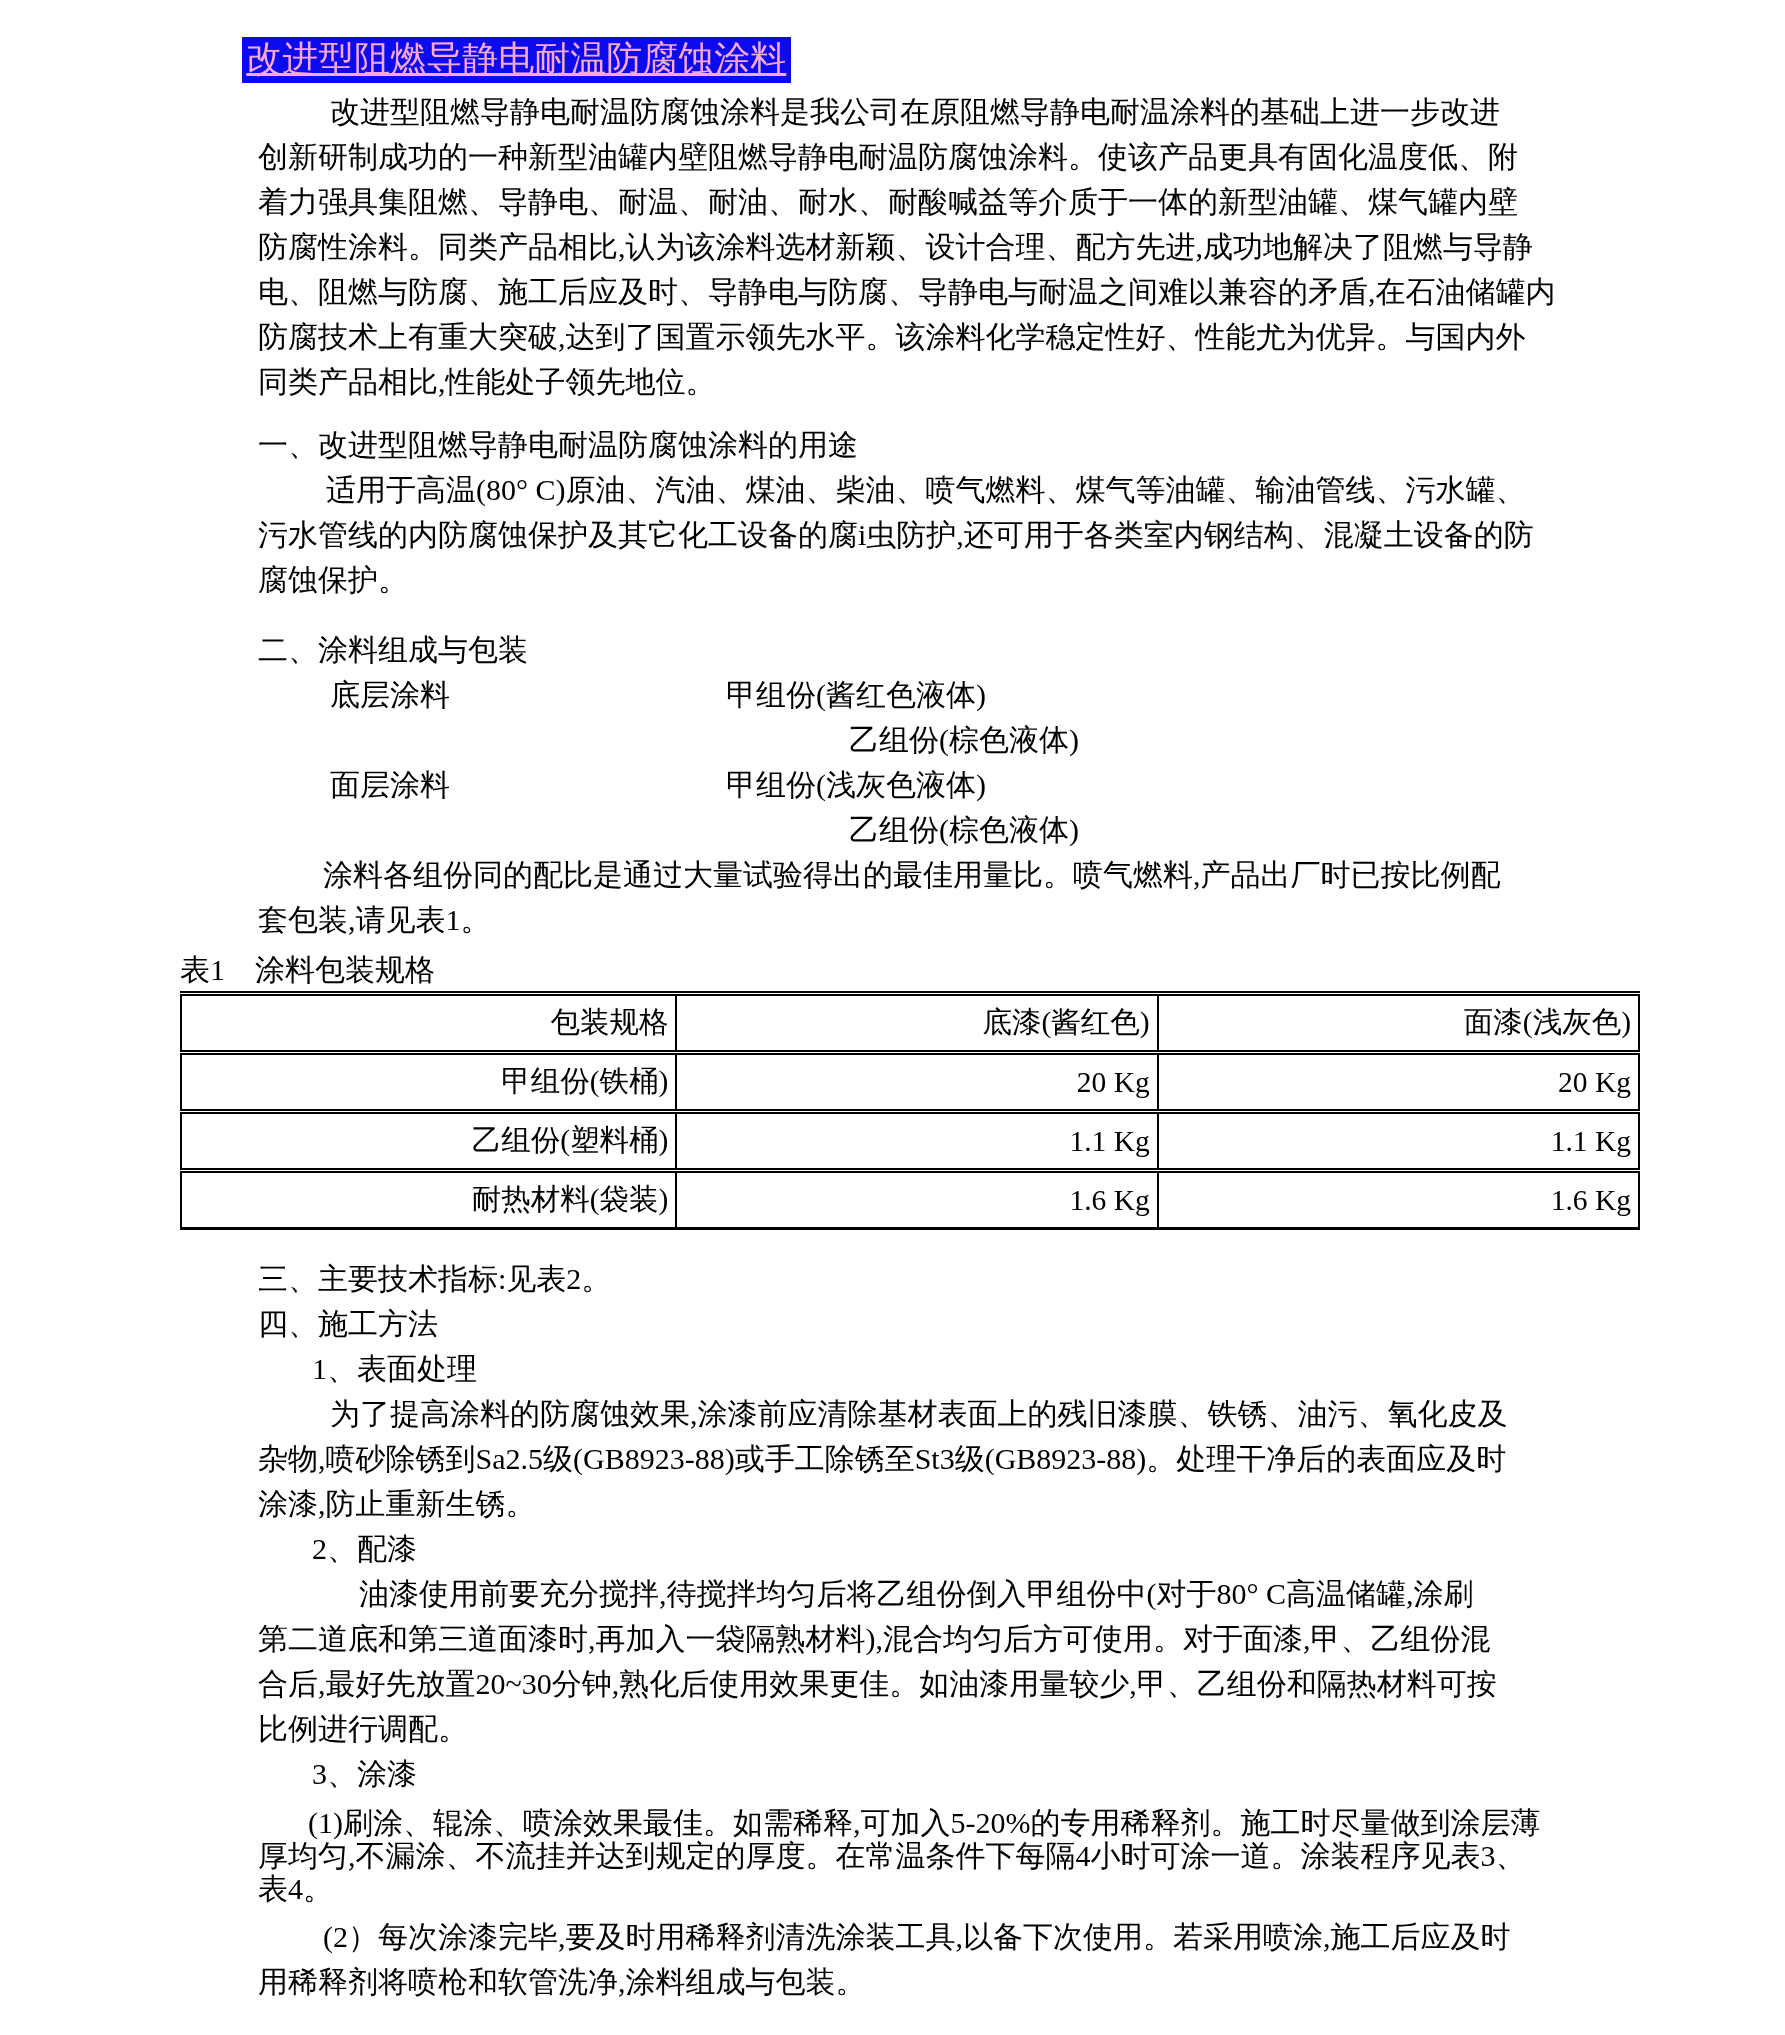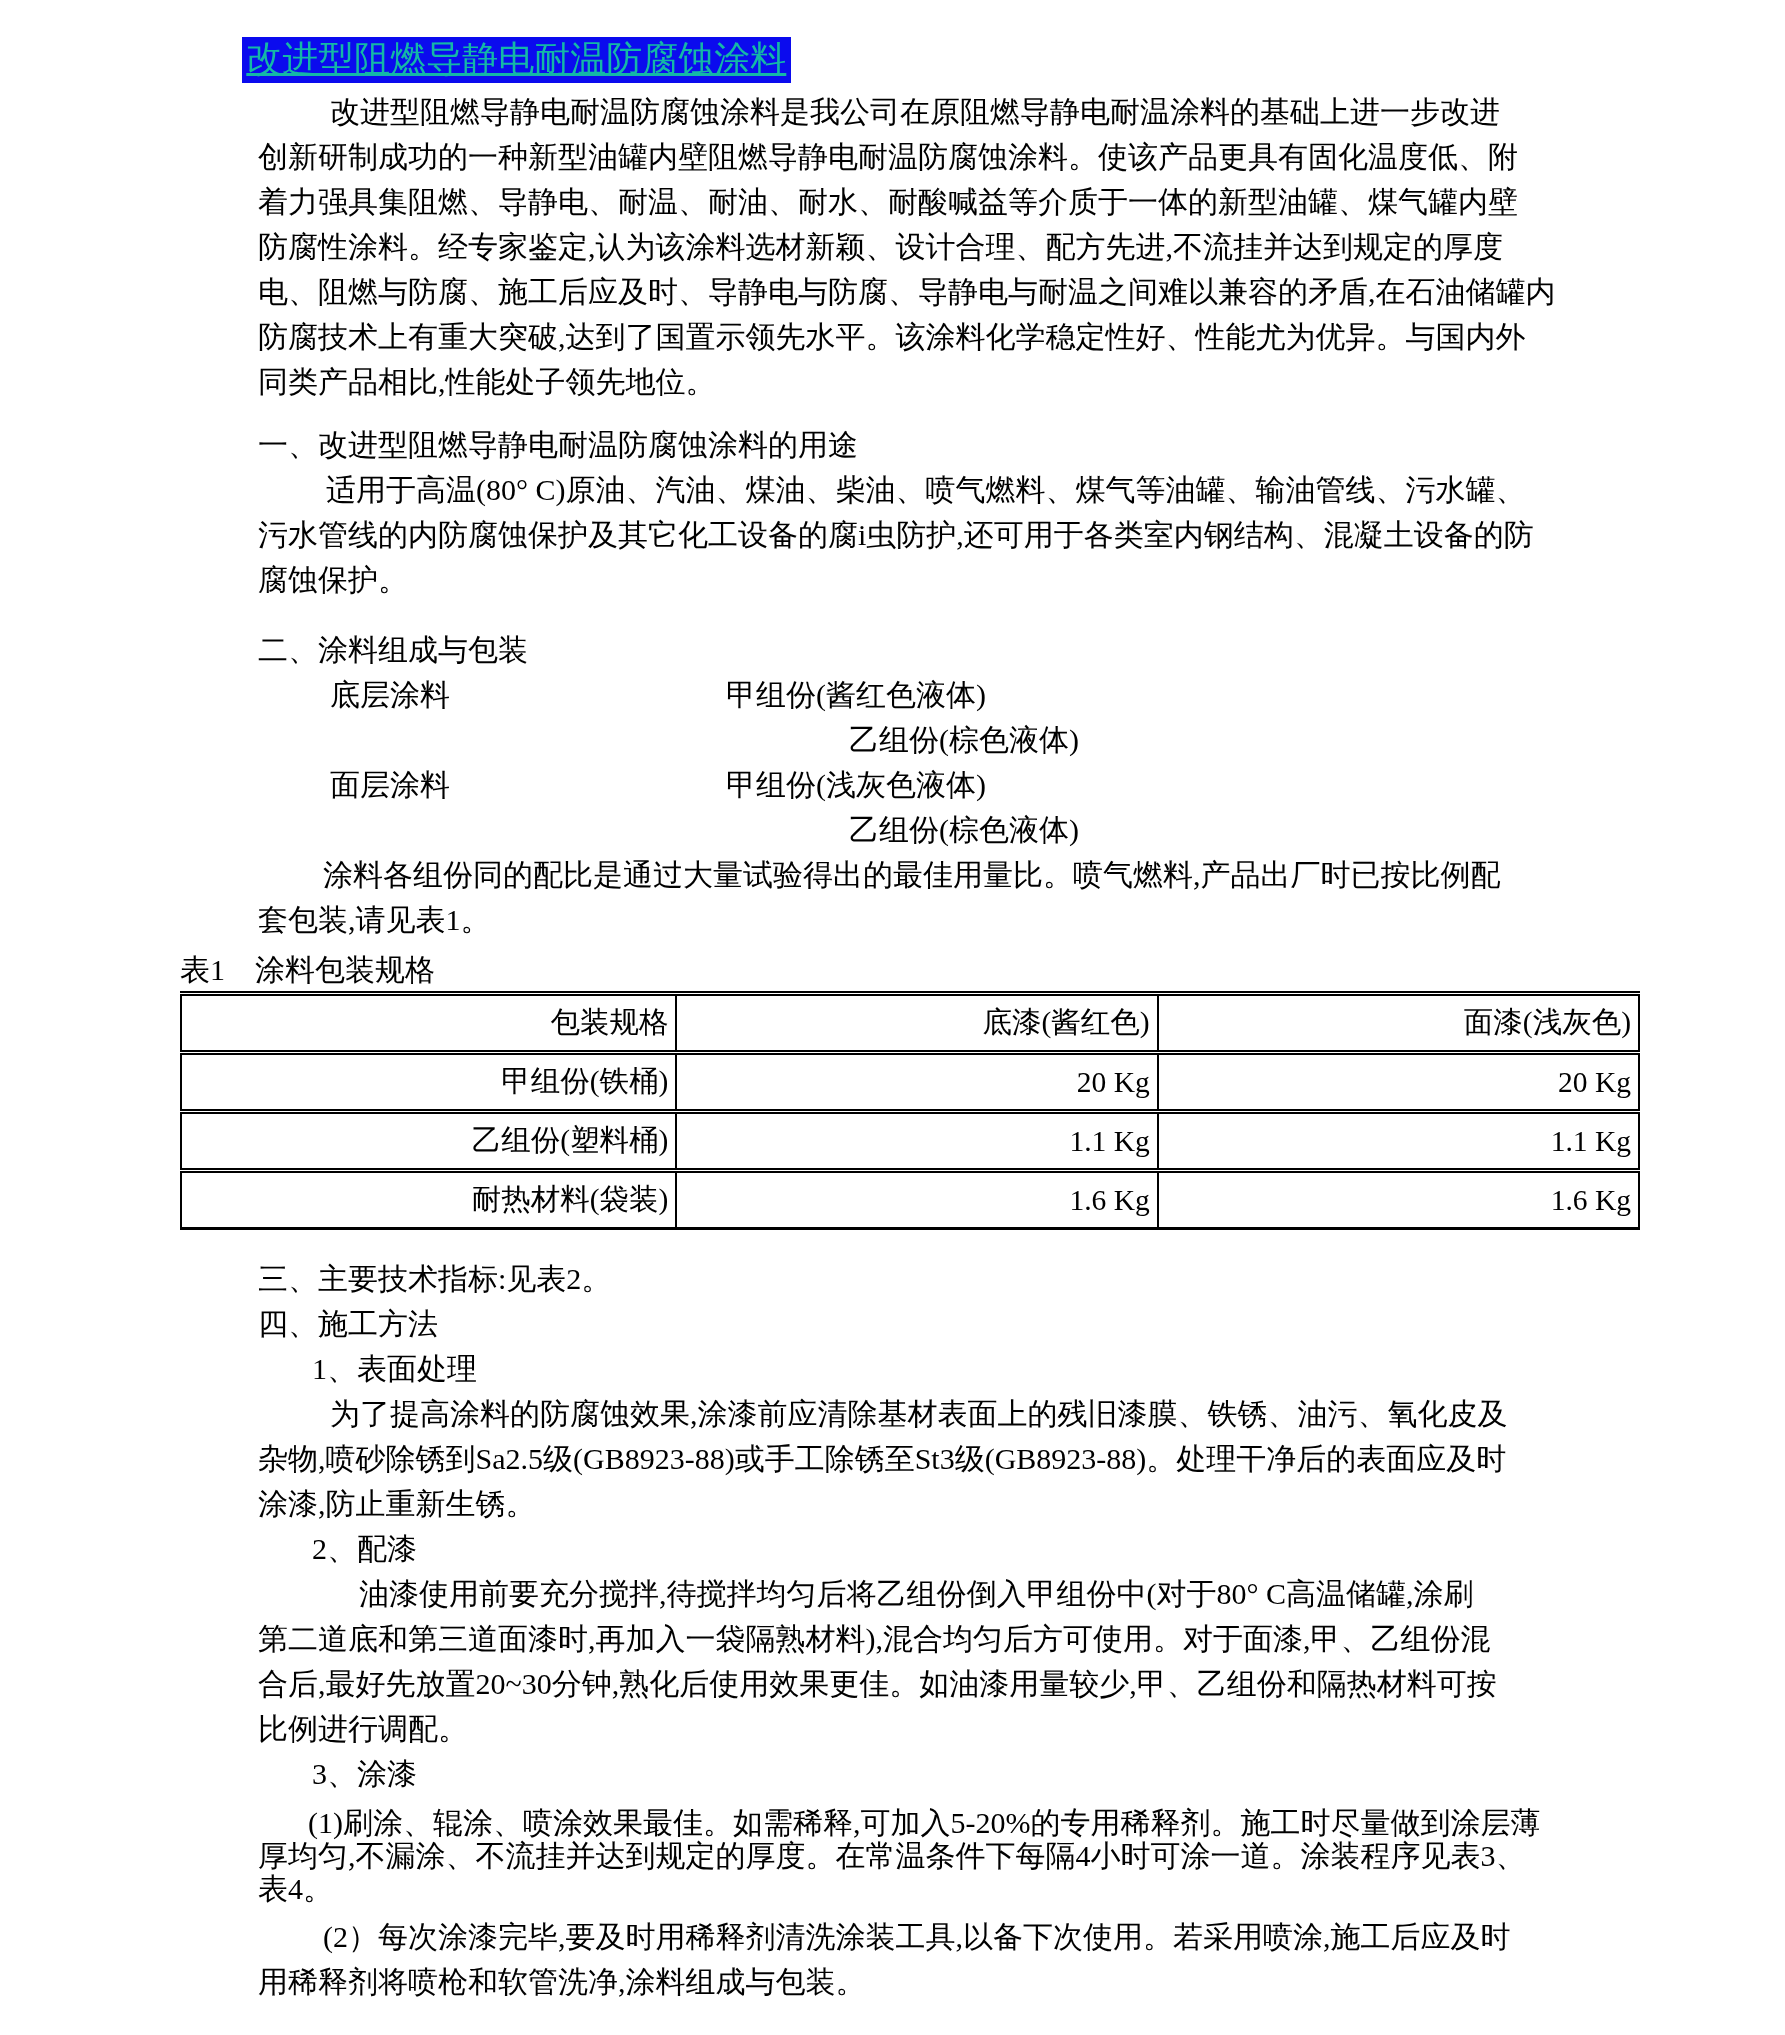--- a/index.html
+++ b/index.html
@@ -10,21 +10,21 @@
     background:#ffffff;
     color:#000000;
     font-family:"Liberation Serif","DejaVu Serif",serif;
     font-size:30px;
     overflow:hidden;
   }
   .content{padding:37px 223px 0 258px;}
   .doc-title{
     display:inline-block;
     background:#0b0bee;
-    color:#14b8a6;
+    color:#f9a8d4;
     font-size:36px;
     line-height:43px;
     padding:0.7px 4.3px 2.2px 4.3px;
     margin-left:-16px;
     margin-bottom:5.8px;
     text-decoration:underline;
     white-space:nowrap;
   }
   .line{line-height:45px; white-space:nowrap;}
   .tight{line-height:33px;}
@@ -71,21 +71,21 @@
 
 <div class="page">
   <div class="content">
 
     <div class="doc-title">改进型阻燃导静电耐温防腐蚀涂料</div>
 
     
     <div class="line ind100">改进型阻燃导静电耐温防腐蚀涂料是我公司在原阻燃导静电耐温涂料的基础上进一步改进</div>
     <div class="line">创新研制成功的一种新型油罐内壁阻燃导静电耐温防腐蚀涂料。使该产品更具有固化温度低、附</div>
     <div class="line">着力强具集阻燃、导静电、耐温、耐油、耐水、耐酸喊益等介质于一体的新型油罐、煤气罐内壁</div>
-    <div class="line">防腐性涂料。经专家鉴定,认为该涂料选材新颖、设计合理、配方先进,不流挂并达到规定的厚度</div>
+    <div class="line">防腐性涂料。同类产品相比,认为该涂料选材新颖、设计合理、配方先进,成功地解决了阻燃与导静</div>
     <div class="line">电、阻燃与防腐、施工后应及时、导静电与防腐、导静电与耐温之间难以兼容的矛盾,在石油储罐内</div>
     <div class="line">防腐技术上有重大突破,达到了国置示领先水平。该涂料化学稳定性好、性能尤为优异。与国内外</div>
     <div class="line">同类产品相比,性能处子领先地位。</div>
 
     
     <div class="line mt26">一、改进型阻燃导静电耐温防腐蚀涂料的用途</div>
     <div class="line ind95">适用于高温(80° C)原油、汽油、煤油、柴油、喷气燃料、煤气等油罐、输油管线、污水罐、</div>
     <div class="line">污水管线的内防腐蚀保护及其它化工设备的腐i虫防护,还可用于各类室内钢结构、混凝土设备的防</div>
     <div class="line">腐蚀保护。</div>
 

